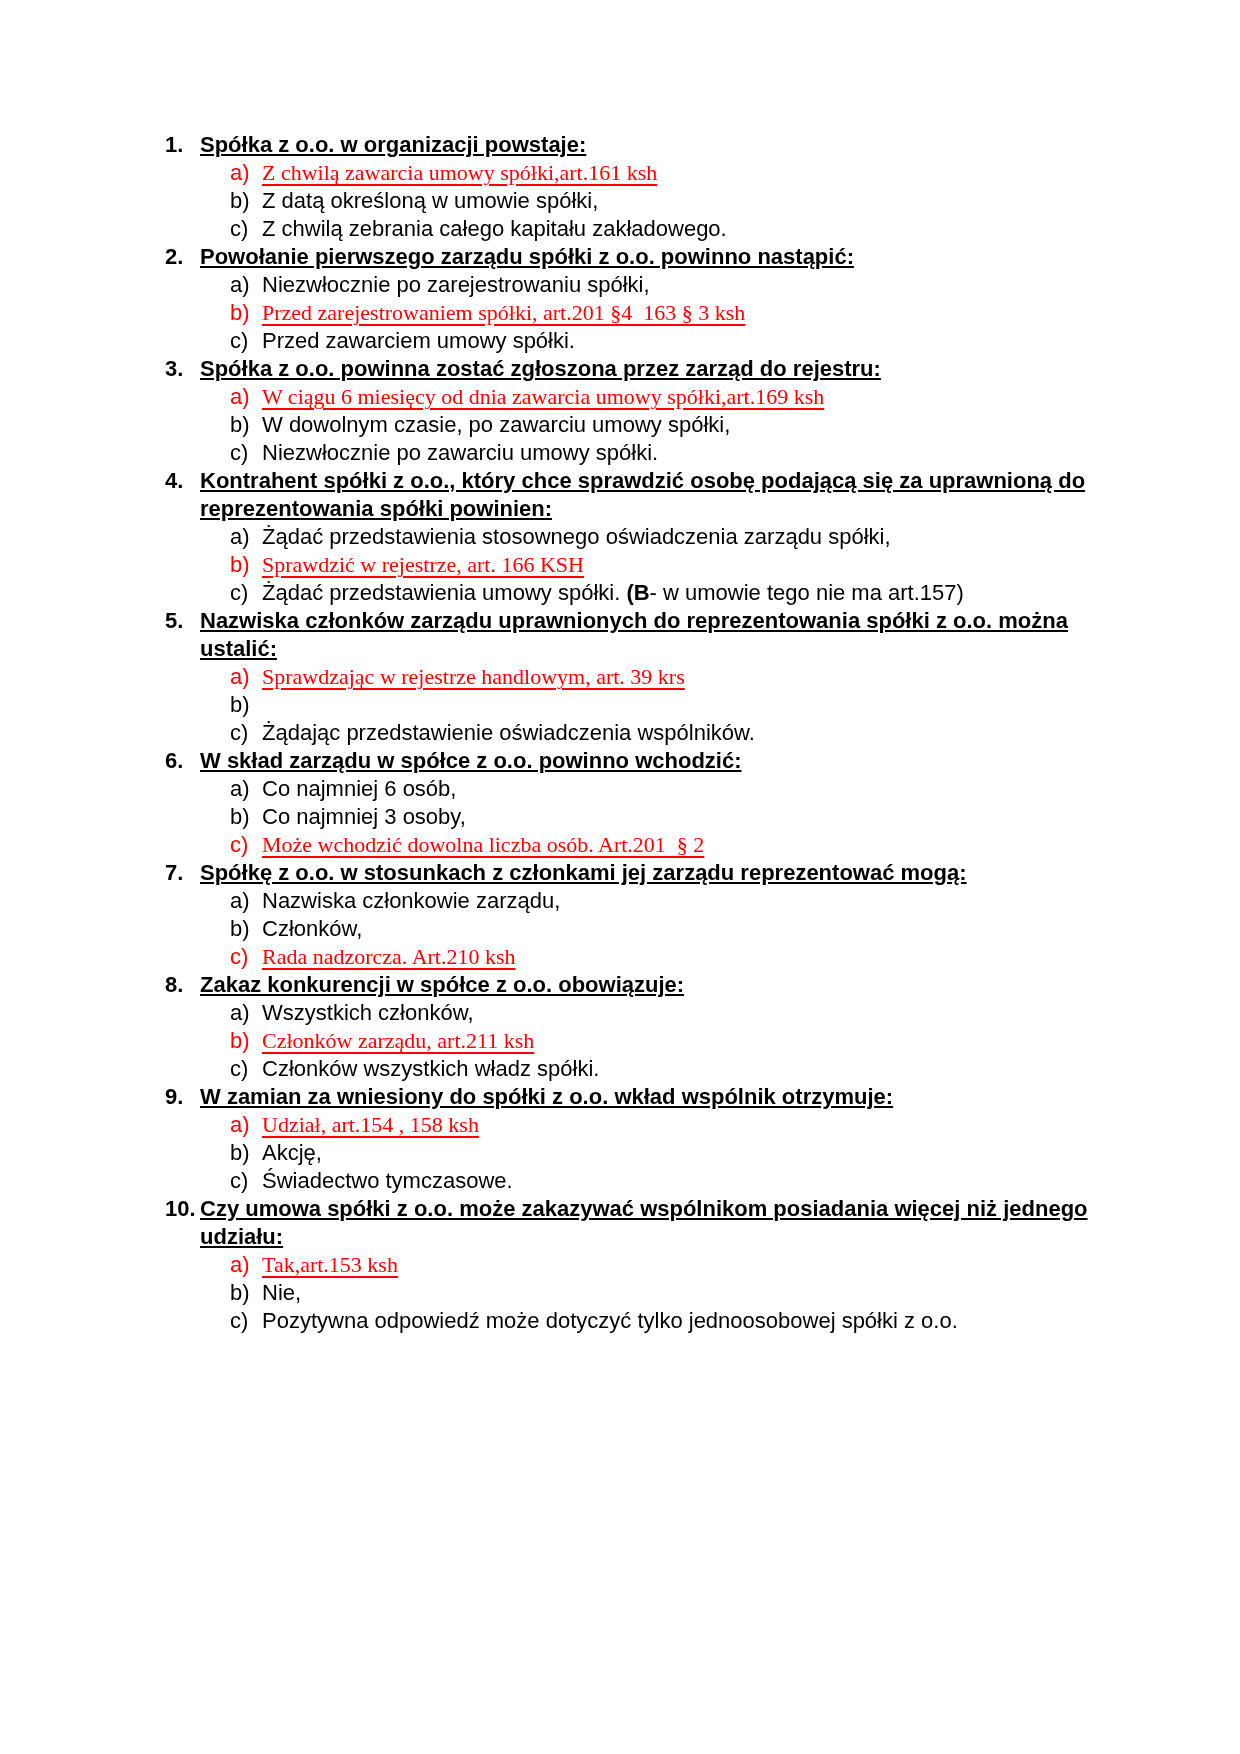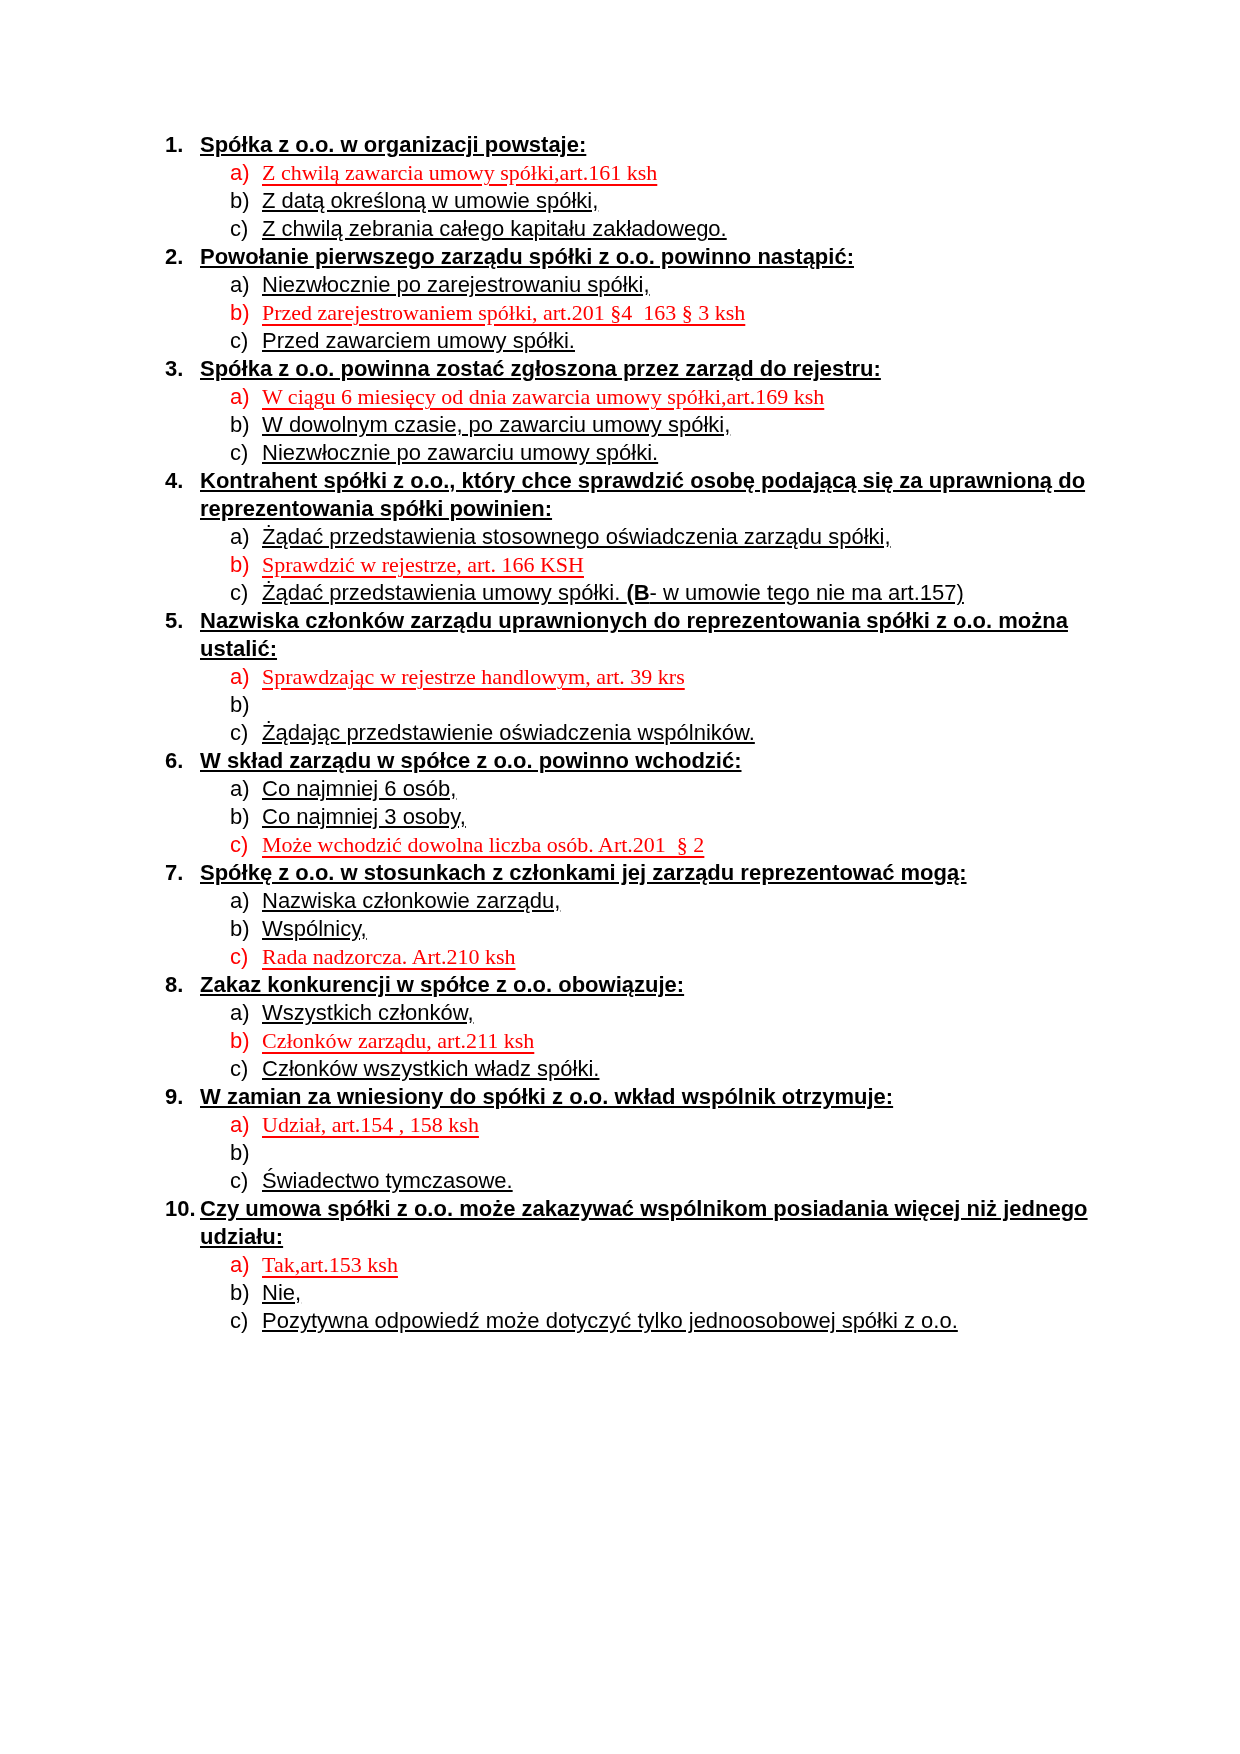--- a/index.html
+++ b/index.html
@@ -20,21 +20,21 @@
     line-height: 28px;
     color: var(--body-color);
     overflow: hidden;
   }
   .question { margin: 0; }
   .q-row { display: flex; font-weight: bold; }
   .q-num { flex: 0 0 35px; width: 35px; }
   .q-text { flex: 1; text-decoration: underline; }
   .a-row { display: flex; padding-left: 65px; }
   .a-letter { flex: 0 0 32px; width: 32px; }
-  .a-text { flex: 1; text-decoration: underline; }
+  .a-text { flex: 1; }
   .a-row.correct { color: var(--correct-color); }
   .a-row.correct .a-text {
     text-decoration: underline;
     text-decoration-thickness: 2px;
     text-underline-offset: 4px;
     font-family: Liberation Serif, serif;
   }
   .bold-mid { font-weight: bold; }
 </style>
 </head>
@@ -153,21 +153,21 @@
         <div class="q-row">
           <span class="q-num">7.</span>
           <span class="q-text">Spółkę z o.o. w stosunkach z członkami jej zarządu reprezentować mogą:</span>
         </div>
         <div class="a-row">
           <span class="a-letter">a)</span>
           <span class="a-text"><span>Nazwiska członkowie zarządu,</span><span class="bold-mid"></span><span></span></span>
         </div>
         <div class="a-row">
           <span class="a-letter">b)</span>
-          <span class="a-text"><span>Wspólnicy,</span><span class="bold-mid"></span><span></span></span>
+          <span class="a-text"><span>Członków,</span><span class="bold-mid"></span><span></span></span>
         </div>
         <div class="a-row correct">
           <span class="a-letter">c)</span>
           <span class="a-text"><span>Rada nadzorcza. Art.210 ksh</span><span class="bold-mid"></span><span></span></span>
         </div>
       </div>
       <div class="question">
         <div class="q-row">
           <span class="q-num">8.</span>
           <span class="q-text">Zakaz konkurencji w spółce z o.o. obowiązuje:</span>
@@ -189,20 +189,21 @@
         <div class="q-row">
           <span class="q-num">9.</span>
           <span class="q-text">W zamian za wniesiony do spółki z o.o. wkład wspólnik otrzymuje:</span>
         </div>
         <div class="a-row correct">
           <span class="a-letter">a)</span>
           <span class="a-text"><span>Udział, art.154 , 158 ksh</span><span class="bold-mid"></span><span></span></span>
         </div>
         <div class="a-row">
           <span class="a-letter">b)</span>
+          <span class="a-text"><span>Akcję,</span><span class="bold-mid"></span><span></span></span>
         </div>
         <div class="a-row">
           <span class="a-letter">c)</span>
           <span class="a-text"><span>Świadectwo tymczasowe.</span><span class="bold-mid"></span><span></span></span>
         </div>
       </div>
       <div class="question">
         <div class="q-row">
           <span class="q-num">10.</span>
           <span class="q-text">Czy umowa spółki z o.o. może zakazywać wspólnikom posiadania więcej niż jednego udziału:</span>

